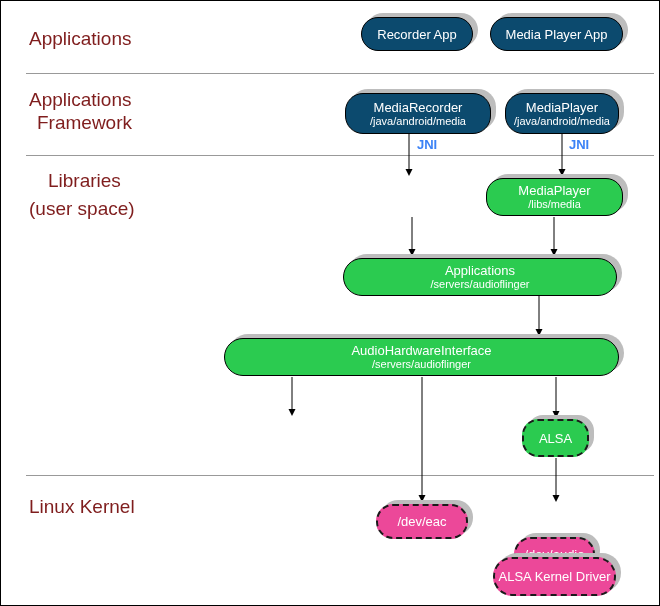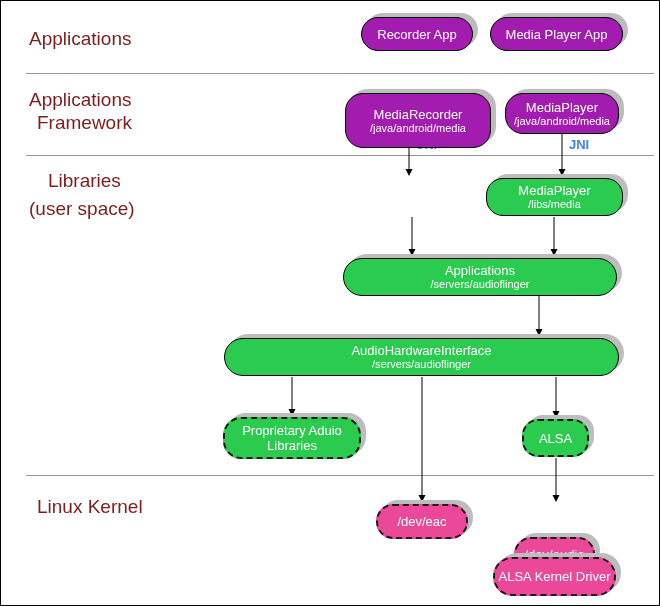--- a/index.html
+++ b/index.html
@@ -35,21 +35,21 @@
     display:flex;
     flex-direction:column;
     justify-content:center;
     align-items:center;
     color:#ffffff;
     text-align:center;
     box-sizing:border-box;
   }
   .node .title{font-size:13px;line-height:15px;}
   .node .sub{font-size:11px;line-height:13px;}
-  .blue{background:#a21caf;}
+  .blue{background:#0c4a6e;}
   .green{background:#2bcb50;}
   .red{background:#ec4899;}
   .solid{border:1px solid #000000;}
   .dashed{border:2px dashed #1a1a1a;}
   .shadow{box-shadow:5px -4px 0 #bdbdbd;}
   .jni-label{
     position:absolute;
     color:#3b82f6;
     font-size:13px;
     font-weight:bold;
@@ -58,21 +58,21 @@
 </head>
 <body>
 
 <div class="canvas">
 
   <div class="section-label" style="left:28px;top:26px;">Applications</div>
   <div class="section-label" style="left:28px;top:87px;">Applications</div>
   <div class="section-label" style="left:36px;top:110px;">Framework</div>
   <div class="section-label" style="left:47px;top:168px;">Libraries</div>
   <div class="section-label" style="left:28px;top:196px;">(user space)</div>
-  <div class="section-label" style="left:28px;top:494px;margin-left:8px;">Linux Kernel</div>
+  <div class="section-label" style="left:28px;top:494px;">Linux Kernel</div>
 
   <div class="divider" style="top:72px;"></div>
   <div class="divider" style="top:154px;"></div>
   <div class="divider" style="top:474px;"></div>
 
   <svg class="connectors" width="658" height="604">
     <defs>
       <marker id="ah" markerWidth="8" markerHeight="8" refX="1" refY="3.5" orient="auto">
         <path d="M0,0 L7,3.5 L0,7 z" fill="#000"></path>
       </marker>
@@ -91,21 +91,21 @@
   <div class="jni-label" style="left:416px;top:136px;">JNI</div>
   <div class="jni-label" style="left:568px;top:136px;">JNI</div>
 
   <div class="node blue solid shadow" style="left:360px;top:16px;width:112px;height:34px;border-radius:17px;">
     <span class="title">Recorder App</span>
   </div>
   <div class="node blue solid shadow" style="left:489px;top:16px;width:133px;height:34px;border-radius:17px;">
     <span class="title">Media Player App</span>
   </div>
 
-  <div class="node blue solid shadow" style="left:344px;top:92px;width:146px;height:55px;border-radius:18px;">
+  <div class="node blue solid shadow" style="left:344px;top:92px;width:146px;height:41px;border-radius:18px;">
     <span class="title">MediaRecorder</span>
     <span class="sub">/java/android/media</span>
   </div>
   <div class="node blue solid shadow" style="left:504px;top:92px;width:114px;height:41px;border-radius:18px;">
     <span class="title">MediaPlayer</span>
     <span class="sub">/java/android/media</span>
   </div>
 
   <div class="node green solid shadow" style="left:485px;top:177px;width:137px;height:38px;border-radius:17px;">
     <span class="title">MediaPlayer</span>
@@ -115,23 +115,20 @@
   <div class="node green solid shadow" style="left:342px;top:257px;width:274px;height:38px;border-radius:19px;">
     <span class="title">Applications</span>
     <span class="sub">/servers/audioflinger</span>
   </div>
 
   <div class="node green solid shadow" style="left:223px;top:337px;width:395px;height:38px;border-radius:19px;">
     <span class="title">AudioHardwareInterface</span>
     <span class="sub">/servers/audioflinger</span>
   </div>
 
-  <div class="node green dashed shadow" style="left:222px;top:416px;width:138px;height:42px;border-radius:18px;">
-    <span class="title">Proprietary Aduio Libraries</span>
-  </div>
   <div class="node green dashed shadow" style="left:521px;top:418px;width:67px;height:38px;border-radius:16px;">
     <span class="title">ALSA</span>
   </div>
 
   <div class="node red dashed shadow" style="left:375px;top:503px;width:92px;height:35px;border-radius:17px;">
     <span class="title">/dev/eac</span>
   </div>
   <div class="node red dashed shadow" style="left:513px;top:503px;width:81px;height:35px;border-radius:17px;margin-top:33px;">
     <span class="title">/dev/audio</span>
   </div>

